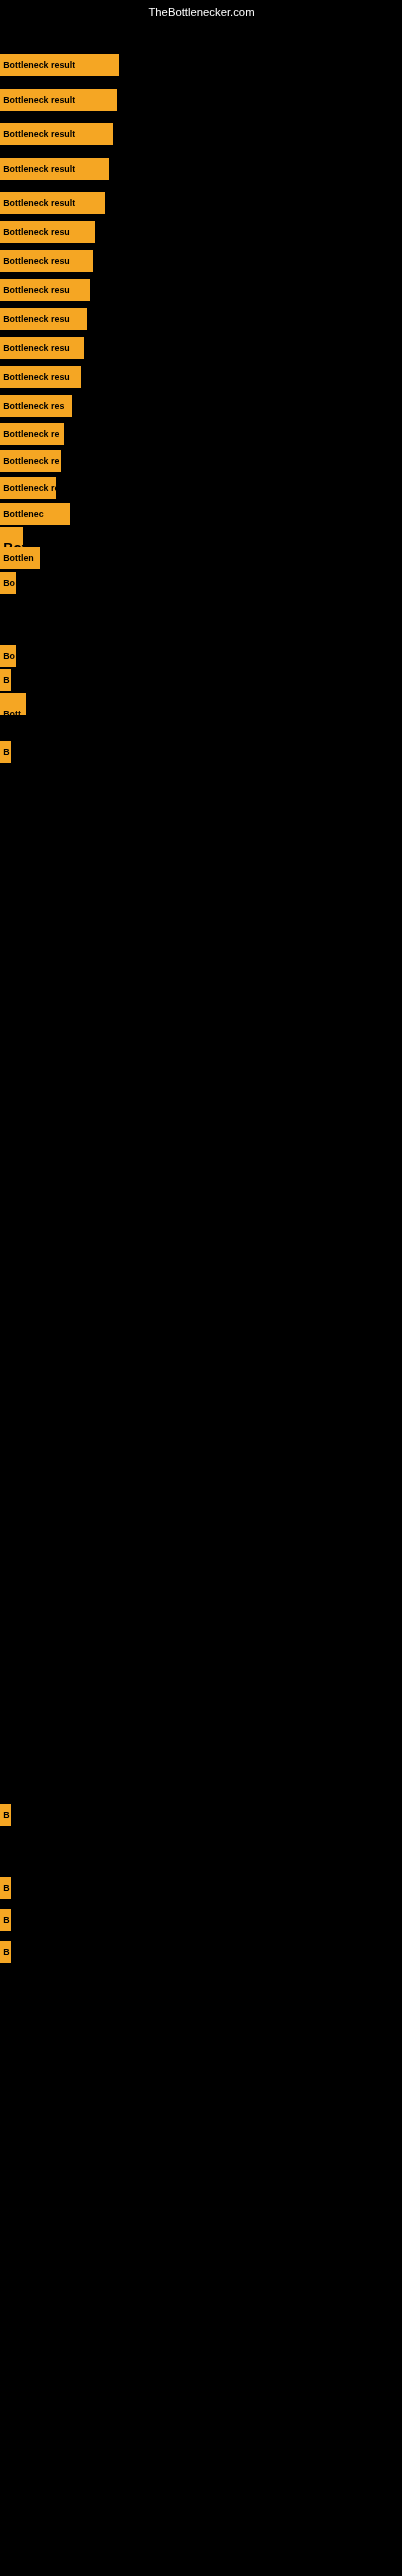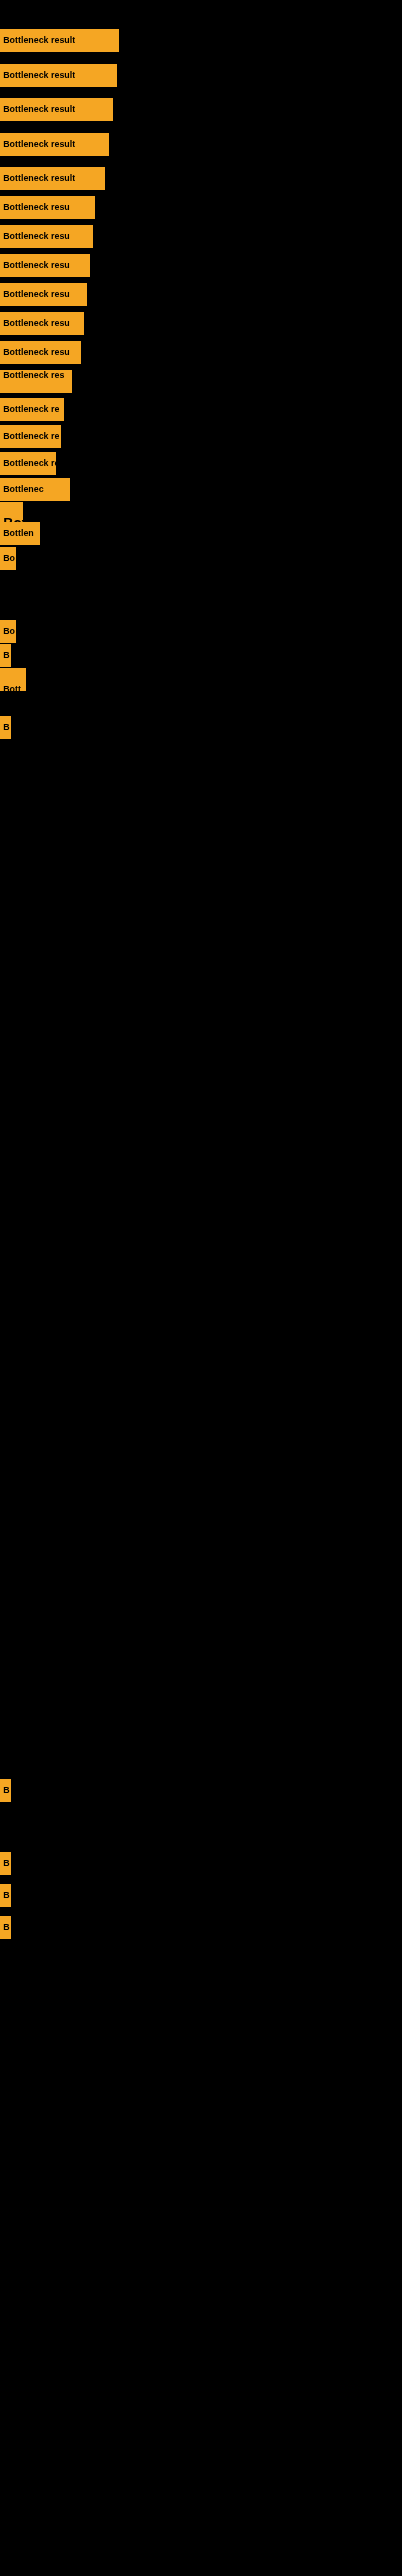--- a/index.html
+++ b/index.html
@@ -23,20 +23,23 @@
       padding: 6.4px 0;
       width: 100%;
     }
 
   </style>
 </head>
 <body>
 
 <div style="position: relative; width: 403px; min-height: 2576px; background: #000;">
 
+  <div class="site-title">
+    <span>TheBottlenecker.com</span>
+  </div>
 
   <div id="bars-container" style="position: relative; width: 403px; height: 2536px; text-decoration: underline;">
   <div style="position: absolute; left: 0px; top: 29px; width: 119px; height: 22.5px; background-color: rgb(245, 166, 35); display: flex; align-items: center; padding-left: 3.2px;">
         <span style="color: rgb(0, 0, 0); font-size: 8.9px; font-weight: bold; white-space: nowrap; overflow: hidden;">Bottleneck result</span>
       </div>
       <div style="position: absolute; left: 0px; top: 64px; width: 117px; height: 22.5px; background-color: rgb(245, 166, 35); display: flex; align-items: center; padding-left: 3.2px;">
         <span style="color: rgb(0, 0, 0); font-size: 8.9px; font-weight: bold; white-space: nowrap; overflow: hidden;">Bottleneck result</span>
       </div>
       <div style="position: absolute; left: 0px; top: 98px; width: 113px; height: 22.5px; background-color: rgb(245, 166, 35); display: flex; align-items: center; padding-left: 3.2px;">
         <span style="color: rgb(0, 0, 0); font-size: 8.9px; font-weight: bold; white-space: nowrap; overflow: hidden;">Bottleneck result</span>
@@ -58,21 +61,21 @@
       </div>
       <div style="position: absolute; left: 0px; top: 283px; width: 87px; height: 22.5px; background-color: rgb(245, 166, 35); display: flex; align-items: center; padding-left: 3.2px;">
         <span style="color: rgb(0, 0, 0); font-size: 8.9px; font-weight: bold; white-space: nowrap; overflow: hidden;">Bottleneck resu</span>
       </div>
       <div style="position: absolute; left: 0px; top: 312px; width: 84px; height: 22.5px; background-color: rgb(245, 166, 35); display: flex; align-items: center; padding-left: 3.2px;">
         <span style="color: rgb(0, 0, 0); font-size: 8.9px; font-weight: bold; white-space: nowrap; overflow: hidden;">Bottleneck resu</span>
       </div>
       <div style="position: absolute; left: 0px; top: 341px; width: 81px; height: 22.5px; background-color: rgb(245, 166, 35); display: flex; align-items: center; padding-left: 3.2px;">
         <span style="color: rgb(0, 0, 0); font-size: 8.9px; font-weight: bold; white-space: nowrap; overflow: hidden;">Bottleneck resu</span>
       </div>
-      <div style="position: absolute; left: 0px; top: 370px; width: 72px; height: 22.5px; background-color: rgb(245, 166, 35); display: flex; align-items: flex-start; padding-left: 3.2px;">
+      <div style="position: absolute; left: 0px; top: 370px; width: 72px; height: 22.5px; background-color: rgb(245, 166, 35); display: flex; align-items: center; padding-left: 3.2px;">
         <span style="color: rgb(0, 0, 0); font-size: 8.9px; font-weight: bold; white-space: nowrap; overflow: hidden;">Bottleneck res</span>
       </div>
       <div style="position: absolute; left: 0px; top: 398px; width: 64px; height: 22.5px; background-color: rgb(245, 166, 35); display: flex; align-items: center; padding-left: 3.2px;">
         <span style="color: rgb(0, 0, 0); font-size: 8.9px; font-weight: bold; white-space: nowrap; overflow: hidden;">Bottleneck re</span>
       </div>
       <div style="position: absolute; left: 0px; top: 425px; width: 61px; height: 22.5px; background-color: rgb(245, 166, 35); display: flex; align-items: center; padding-left: 3.2px;">
         <span style="color: rgb(0, 0, 0); font-size: 8.9px; font-weight: bold; white-space: nowrap; overflow: hidden;">Bottleneck re</span>
       </div>
       <div style="position: absolute; left: 0px; top: 452px; width: 56px; height: 22.5px; background-color: rgb(245, 166, 35); display: flex; align-items: center; padding-left: 3.2px;">
         <span style="color: rgb(0, 0, 0); font-size: 8.9px; font-weight: bold; white-space: nowrap; overflow: hidden;">Bottleneck re</span>

